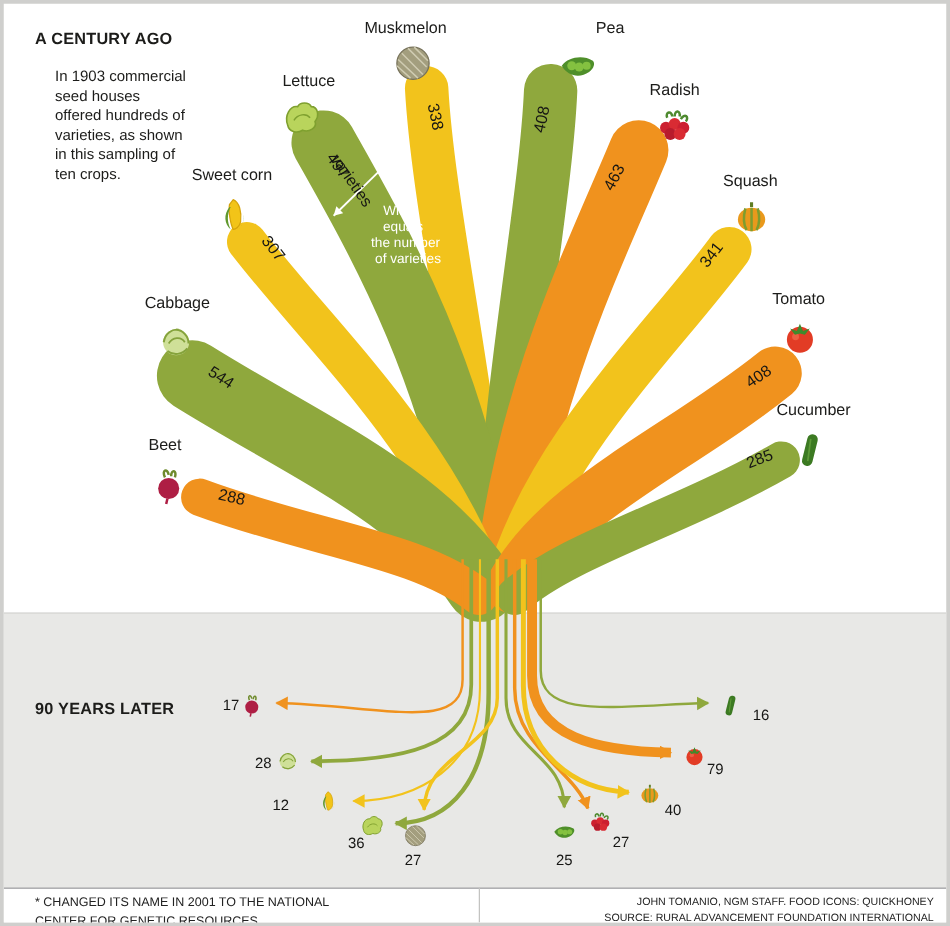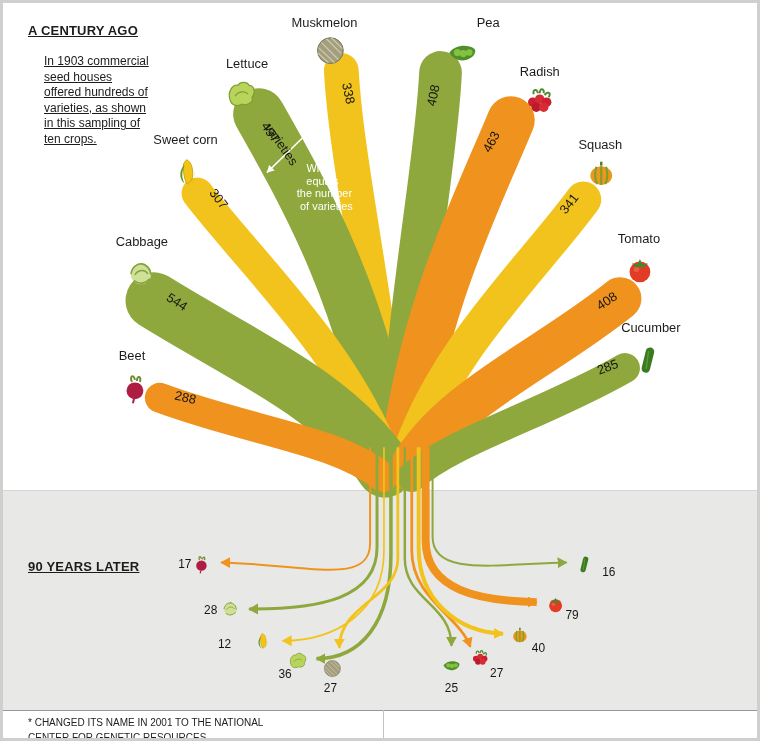--- a/index.html
+++ b/index.html
@@ -5,21 +5,21 @@
   html,body{margin:0;padding:0;background:#ffffff;}
   .frame{position:relative;width:760px;height:741px;box-sizing:border-box;
          border:3px solid #cfcfcd;background:#ffffff;overflow:hidden;
          font-family:"Liberation Sans",sans-serif;}
   .bg-bottom{position:absolute;left:0;right:0;top:487px;height:220px;
              background:#e8e8e6;border-top:1px solid #d6d6d4;}
   .footer{position:absolute;left:0;right:0;top:707px;bottom:0;background:#ffffff;
           border-top:1px solid #97979a;}
   .foot-div{position:absolute;left:380px;top:707px;bottom:0;width:1px;background:#c3c3c1;}
   .figure-svg{position:absolute;left:0;top:0;}
-  .textblock{position:absolute;color:#1c1c1a;z-index:5;text-decoration:underline;}
+  .textblock{position:absolute;color:#1c1c1a;z-index:5;}
   #century{left:25px;top:20px;width:140px;}
   #later{left:25px;top:556px;width:120px;}
   .tb-head{font-weight:bold;font-size:13px;margin:0 0 4px 0;letter-spacing:.2px;}
   .tb-body{font-size:12px;line-height:1.3;margin:16px;}
   .foot-left{position:absolute;left:25px;top:712px;width:255px;font-size:10px;
              line-height:1.5;color:#222;z-index:5;}
   .foot-right{position:absolute;right:10px;top:712px;text-align:right;font-size:8.5px;
               line-height:1.5;color:#222;z-index:5;}
   .br{fill:none;stroke-linecap:round;}
   .strand{fill:none;stroke-linecap:butt;}
@@ -198,14 +198,18 @@
   <div class="textblock" id="century">
     <p class="tb-head">A CENTURY AGO</p>
     <p class="tb-body">In 1903 commercial seed houses offered hundreds of varieties, as shown in this sampling of ten crops.</p>
   </div>
 
   <div class="textblock" id="later">
     <p class="tb-head">90 YEARS LATER</p>
   </div>
 
   <div class="foot-left">* CHANGED ITS NAME IN 2001 TO THE NATIONAL CENTER FOR GENETIC RESOURCES PRESERVATION</div>
+  <div class="foot-right">
+    <div>JOHN TOMANIO, NGM STAFF. FOOD ICONS: QUICKHONEY</div>
+    <div>SOURCE: RURAL ADVANCEMENT FOUNDATION INTERNATIONAL</div>
+  </div>
 
 </div>
 
 </body></html>

